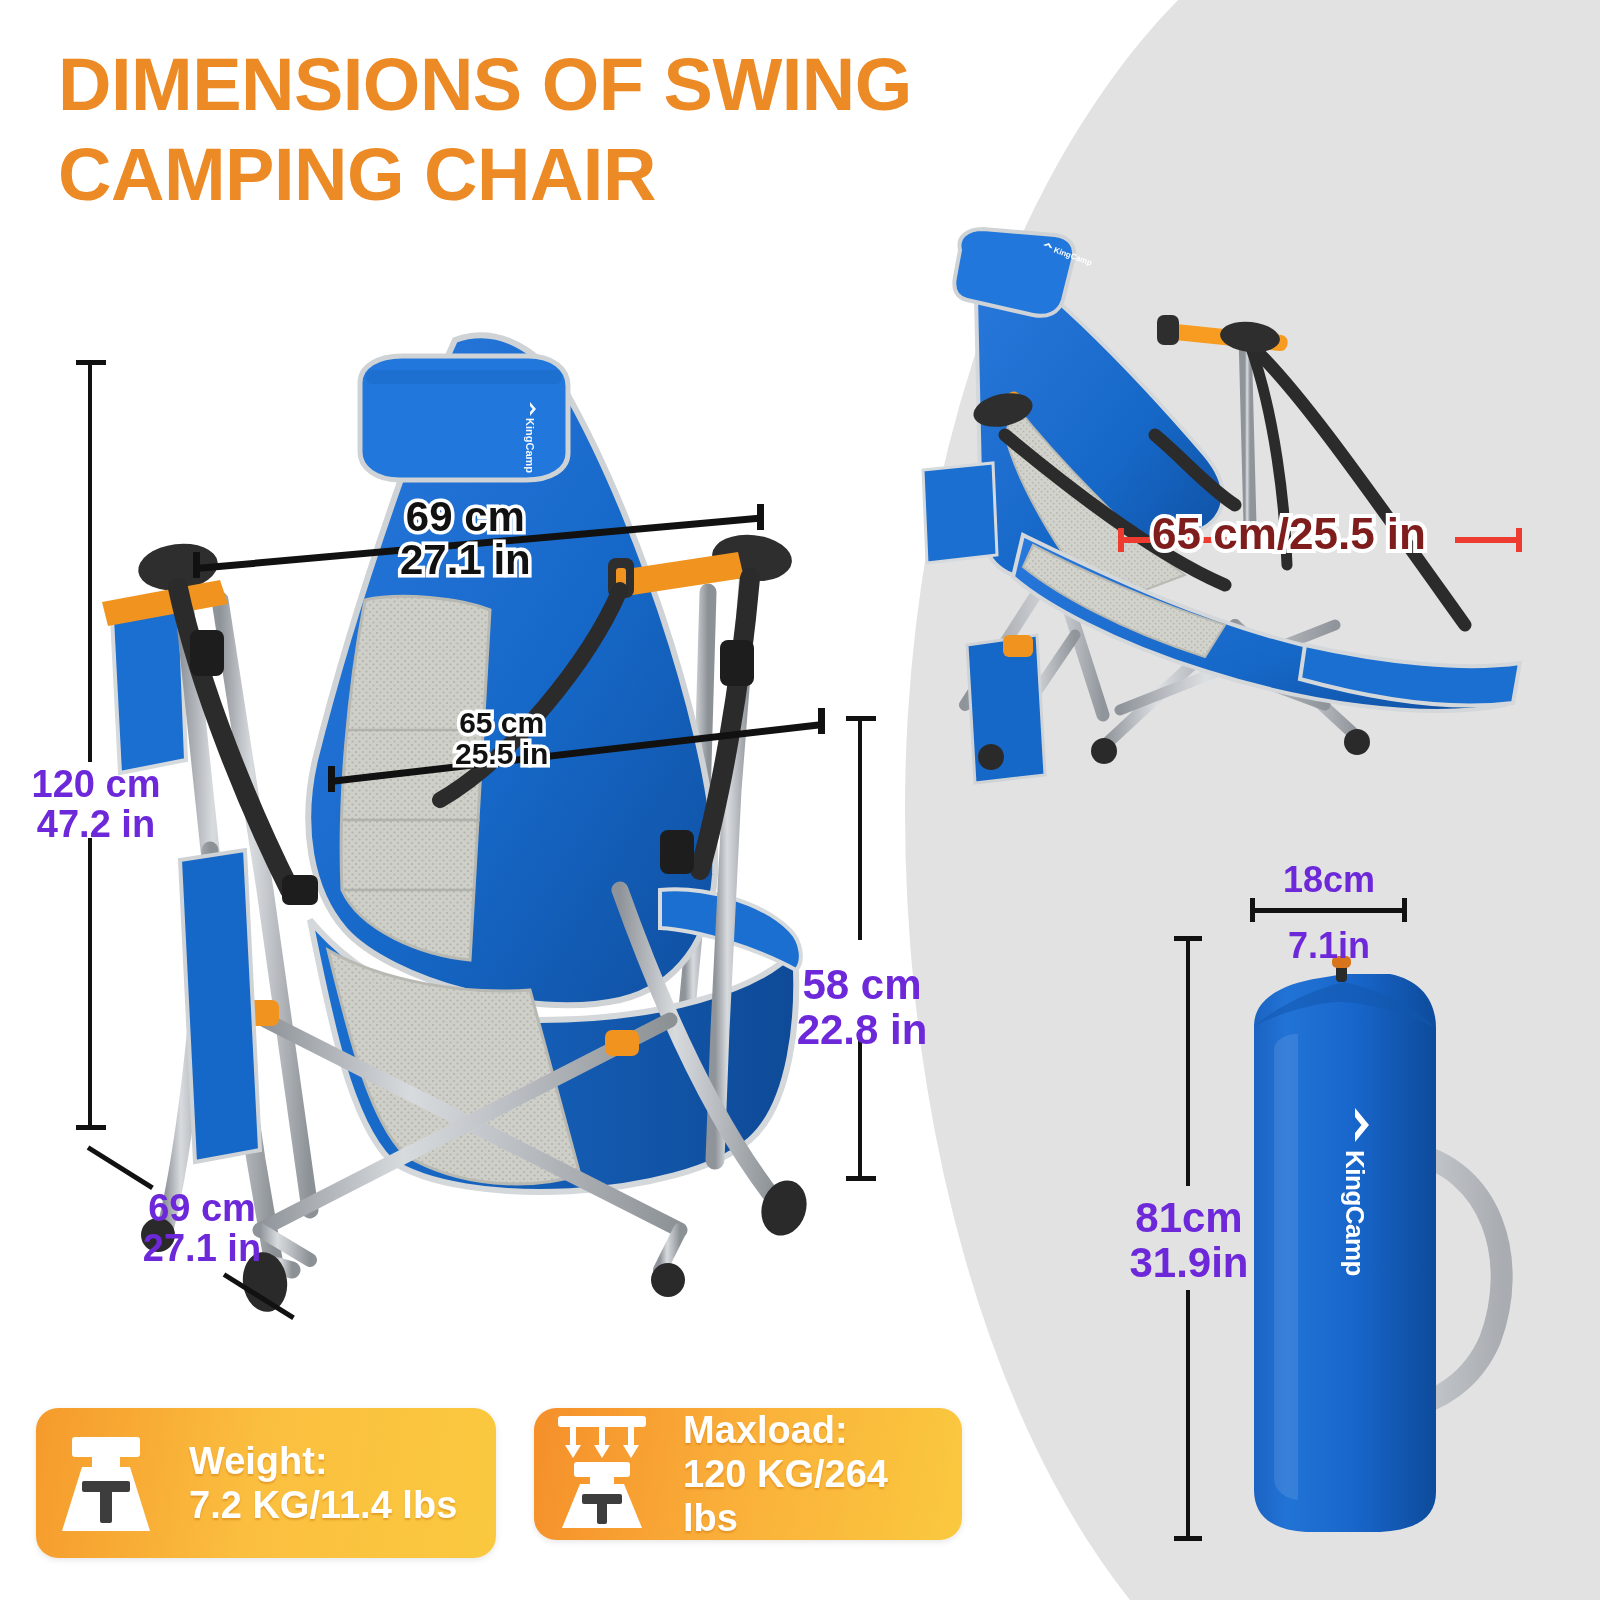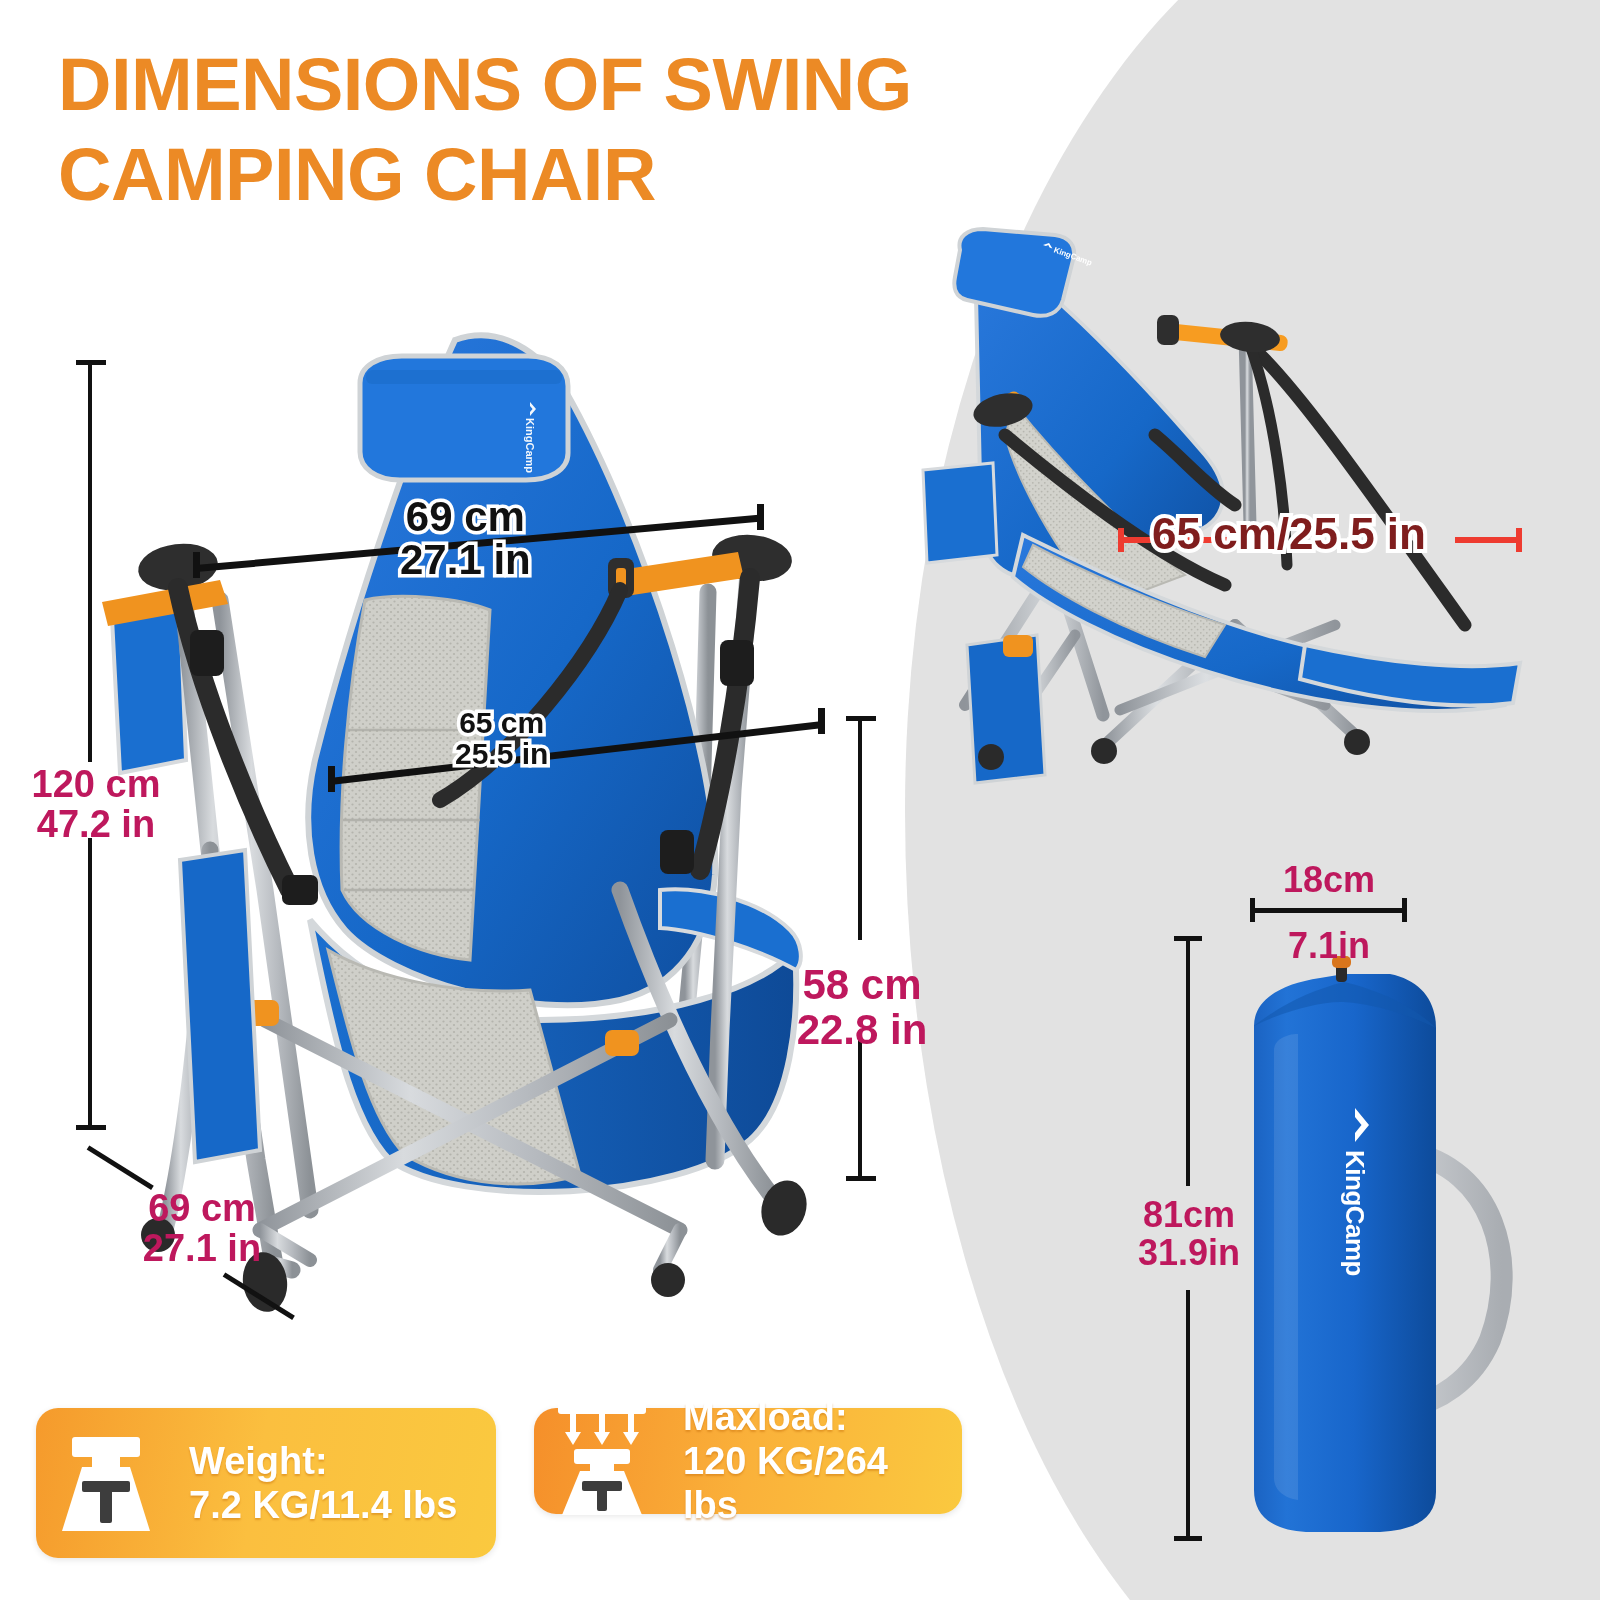--- a/index.html
+++ b/index.html
@@ -39,21 +39,21 @@
     font-weight: bold;
     line-height: 1.22;
     letter-spacing: -0.5px;
   }
   .title .l2 { display: block; }
 
   
   .dim {
     position: absolute;
     z-index: 30;
-    color: #be185d;
+    color: #6d28d9;
     font-weight: bold;
     line-height: 1.06;
     white-space: nowrap;
   }
   .dim.center { text-align: center; }
 
   .outline-dim {
     position: absolute;
     z-index: 30;
     font-weight: bold;
@@ -397,21 +397,21 @@
     <span>18cm</span>
   </div>
   <div class="dim center" style="left:1248px; top:927px; width:162px; font-size:36px;">
     <span>7.1in</span>
   </div>
 
   <div class="mline" style="left:1186px; top:938px; width:4px; height:248px;"></div>
   <div class="mline" style="left:1186px; top:1290px; width:4px; height:250px;"></div>
   <div class="cap" style="left:1174px; top:936px; width:28px; height:5px;"></div>
   <div class="cap" style="left:1174px; top:1536px; width:28px; height:5px;"></div>
-  <div class="dim center" style="left:1116px; top:1196px; width:146px; font-size:36px;">
+  <div class="dim center" style="left:1116px; top:1196px; width:146px; font-size:42px;">
     <span>81cm</span><br>
     <span>31.9in</span>
   </div>
 
   <div class="badge" style="left:36px; top:1408px; width:460px; height:150px;
               background:linear-gradient(100deg,#f59a2c 0%,#fbbf3f 48%,#fac93f 100%);">
     <span class="icon">
       <svg width="104" height="112" viewBox="0 0 104 112">
         <rect x="18" y="12" width="68" height="20" rx="3" fill="#ffffff"></rect>
         <rect x="38" y="28" width="28" height="18" fill="#ffffff"></rect>
@@ -419,21 +419,21 @@
         <rect x="28" y="56" width="48" height="11" rx="2" fill="#3d3d3d"></rect>
         <rect x="46" y="56" width="12" height="42" rx="2" fill="#3d3d3d"></rect>
       </svg>
     </span>
     <span class="txt">
       <span>Weight:</span><br>
       <span>7.2 KG/11.4 lbs</span>
     </span>
   </div>
 
-  <div class="badge" style="left:534px; top:1408px; width:428px; height:106px;
+  <div class="badge" style="left:534px; top:1408px; width:428px; height:132px;
               background:linear-gradient(100deg,#f58f2a 0%,#fab13a 50%,#fac93f 100%);">
     <span class="icon">
       <svg width="100" height="120" viewBox="0 0 100 120">
         <rect x="6" y="4" width="88" height="11" rx="3" fill="#ffffff"></rect>
         <g fill="#ffffff">
           <rect x="18" y="15" width="6" height="22"></rect>
           <path d="M13 33 L29 33 L21 46 Z"></path>
           <rect x="47" y="15" width="6" height="22"></rect>
           <path d="M42 33 L58 33 L50 46 Z"></path>
           <rect x="76" y="15" width="6" height="22"></rect>

